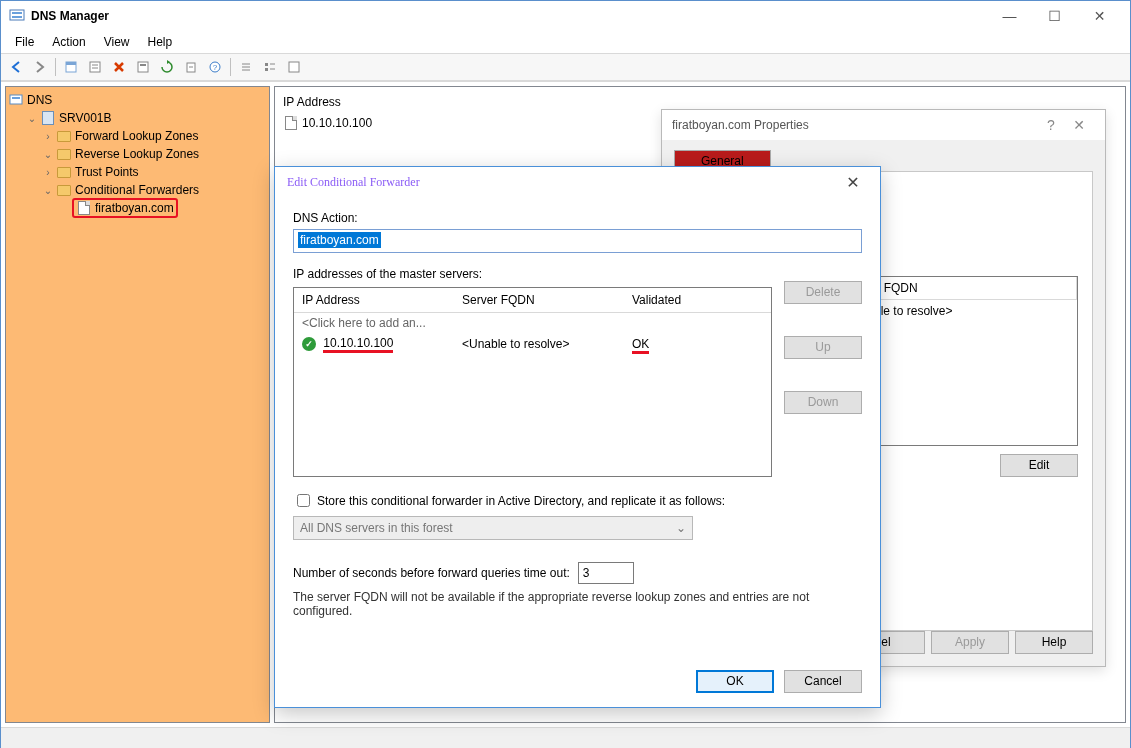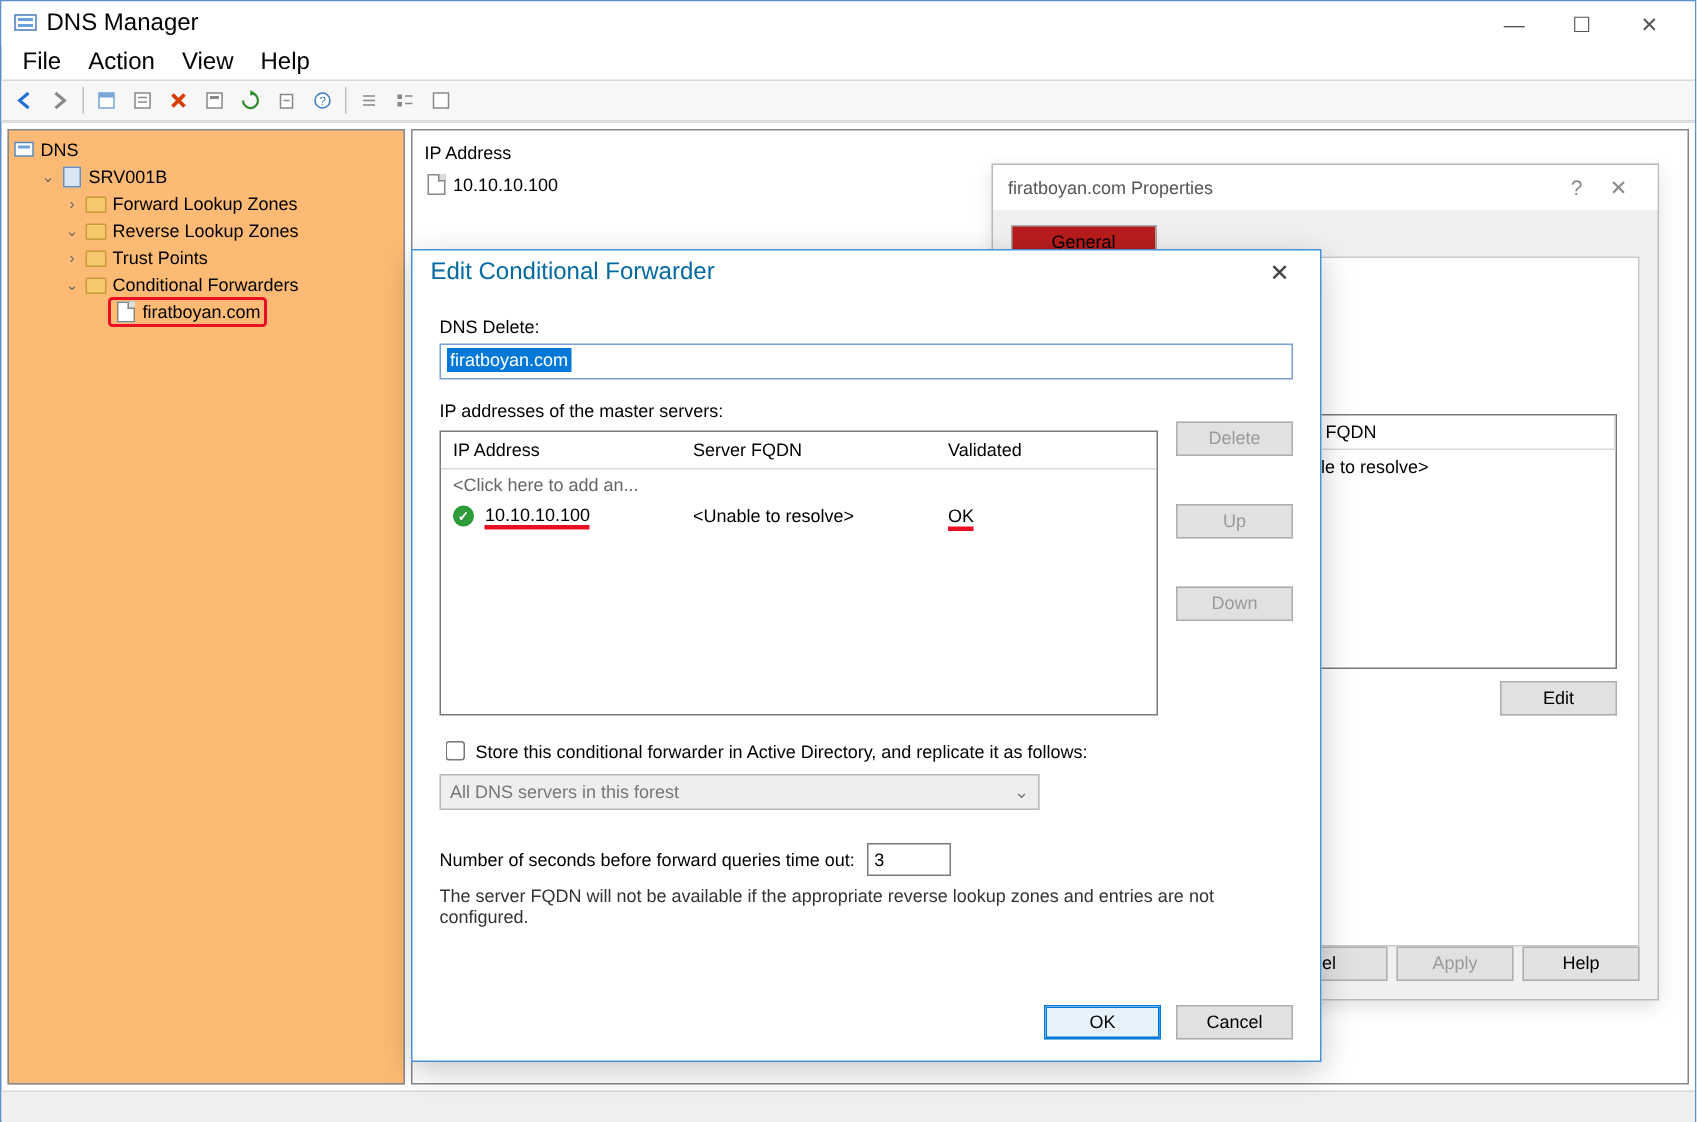--- a/index.html
+++ b/index.html
@@ -2,26 +2,26 @@
 <html><head>
 <meta charset="utf-8">
 <style>
 * { box-sizing: border-box; font-family: 'Segoe UI', Tahoma, sans-serif; }
 body { margin: 0; background: #fff; font-size: 12px; color: #000; }
 
 .window { width: 1131px; height: 748px; border: 1px solid #5a8fcc; position: relative; background: #fff; }
 
 .titlebar { height: 30px; display: flex; align-items: center; padding: 0 8px; background: #fff; }
 .titlebar-icon { width: 16px; height: 16px; margin-right: 6px; }
-.titlebar-text { flex: 1; font-size: 16px; }
+.titlebar-text { flex: 1; font-size: 12px; font-weight: bold; }
 .titlebar-btns { display: flex; }
 .tbtn { width: 45px; height: 28px; display: flex; align-items: center; justify-content: center; color: #555; font-size: 14px; }
 
 .menubar { height: 22px; display: flex; align-items: center; padding: 0 6px; gap: 2px; }
-.menuitem { padding: 2px 8px; font-size: 16px; }
+.menuitem { padding: 2px 8px; font-size: 12px; }
 
 .toolbar { height: 28px; display: flex; align-items: center; padding: 0 4px; gap: 2px; border-top: 1px solid #d9d9d9; border-bottom: 1px solid #d9d9d9; background: #f7f7f7; }
 .tbicon { width: 22px; height: 22px; display: flex; align-items: center; justify-content: center; }
 .tbsep { width: 1px; height: 18px; background: #c0c0c0; margin: 0 2px; }
 
 .body-area { display: flex; height: calc(748px - 30px - 22px - 28px - 22px); border-top: 1px solid #d9d9d9; }
 
 .tree-panel { width: 265px; border: 1px solid #828790; margin: 4px 2px 4px 4px; padding: 4px 2px; overflow: auto; background: #fdba74; }
 .tree-row { display: flex; align-items: center; height: 18px; white-space: nowrap; }
 .tw { width: 16px; height: 16px; display: flex; align-items: center; justify-content: center; color: #666; font-size: 10px; }
@@ -55,21 +55,21 @@
 .listbox-row { display: flex; }
 .listbox-row > div { padding: 4px 6px; font-size: 12px; }
 .btn { display: inline-block; min-width: 78px; height: 23px; line-height: 21px; text-align: center; border: 1px solid #adadad; background: #e1e1e1; font-size: 12px; padding: 0 10px; }
 .btn[disabled] { color: #9a9a9a; }
 .btn-row-bottom { position: absolute; right: 12px; bottom: 12px; display: flex; gap: 6px; }
 .edit-btn-row { text-align: right; margin-top: 8px; }
 
 
 .edit-dialog { position: absolute; left: 273px; top: 165px; width: 607px; height: 542px; border: 1px solid #4a90d9; background: #fff; box-shadow: 0 6px 20px rgba(0,0,0,0.22); }
 .edit-title { height: 30px; display: flex; align-items: center; padding: 0 12px; }
-.edit-title-text { flex: 1; font-size: 16px; color: #0369a1; }
+.edit-title-text { flex: 1; font-size: 12px; color: #8b5cf6; font-family: Liberation Serif, serif; }
 .edit-close { width: 30px; text-align: center; color: #444; font-size: 16px; }
 .edit-body { padding: 14px 18px; font-size: 12px; }
 .field-label { margin-bottom: 4px; }
 .dns-input { width: 100%; height: 24px; border: 1px solid #7a9fd4; padding: 2px 4px; font-size: 12px; background: #fff; }
 .dns-input-val { background: #0078d7; color: #fff; display: inline-block; padding: 1px 2px; }
 .master-list { border: 1px solid #7a7a7a; background: #fff; height: 190px; margin-top: 6px; }
 .ml-head { display: flex; border-bottom: 1px solid #d9d9d9; }
 .ml-head > div { padding: 5px 8px; font-size: 12px; }
 .ml-row { display: flex; align-items: flex-end; }
 .ml-row > div { padding: 3px 8px; font-size: 12px; }
@@ -306,21 +306,21 @@
       <span class="btn">Help</span>
     </div>
   </div>
 
   <div class="edit-dialog">
     <div class="edit-title">
       <span class="edit-title-text">Edit Conditional Forwarder</span>
       <span class="edit-close">✕</span>
     </div>
     <div class="edit-body">
-      <div class="field-label">DNS Delete:</div>
+      <div class="field-label">DNS Action:</div>
       <div class="dns-input">
         <span class="dns-input-val">firatboyan.com</span>
       </div>
 
       <div style="margin-top:14px;">IP addresses of the master servers:</div>
 
       <div class="master-wrap">
         <div class="master-list" style="flex:1;">
           <div class="ml-head">
             <div class="ml-col-ip">IP Address</div>

